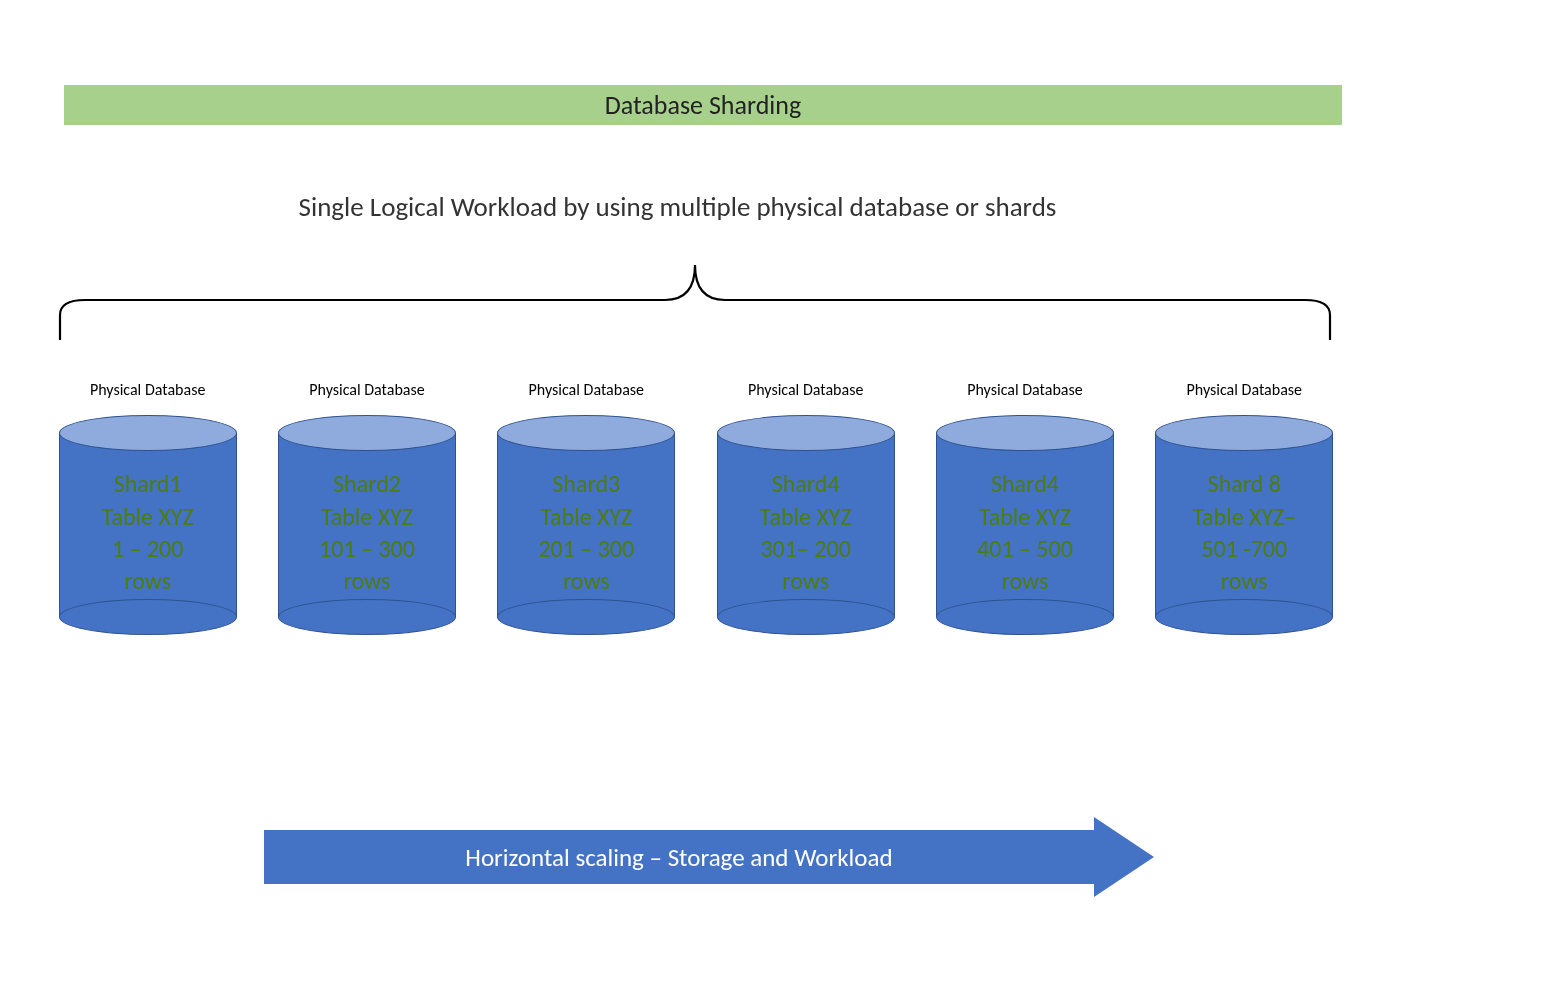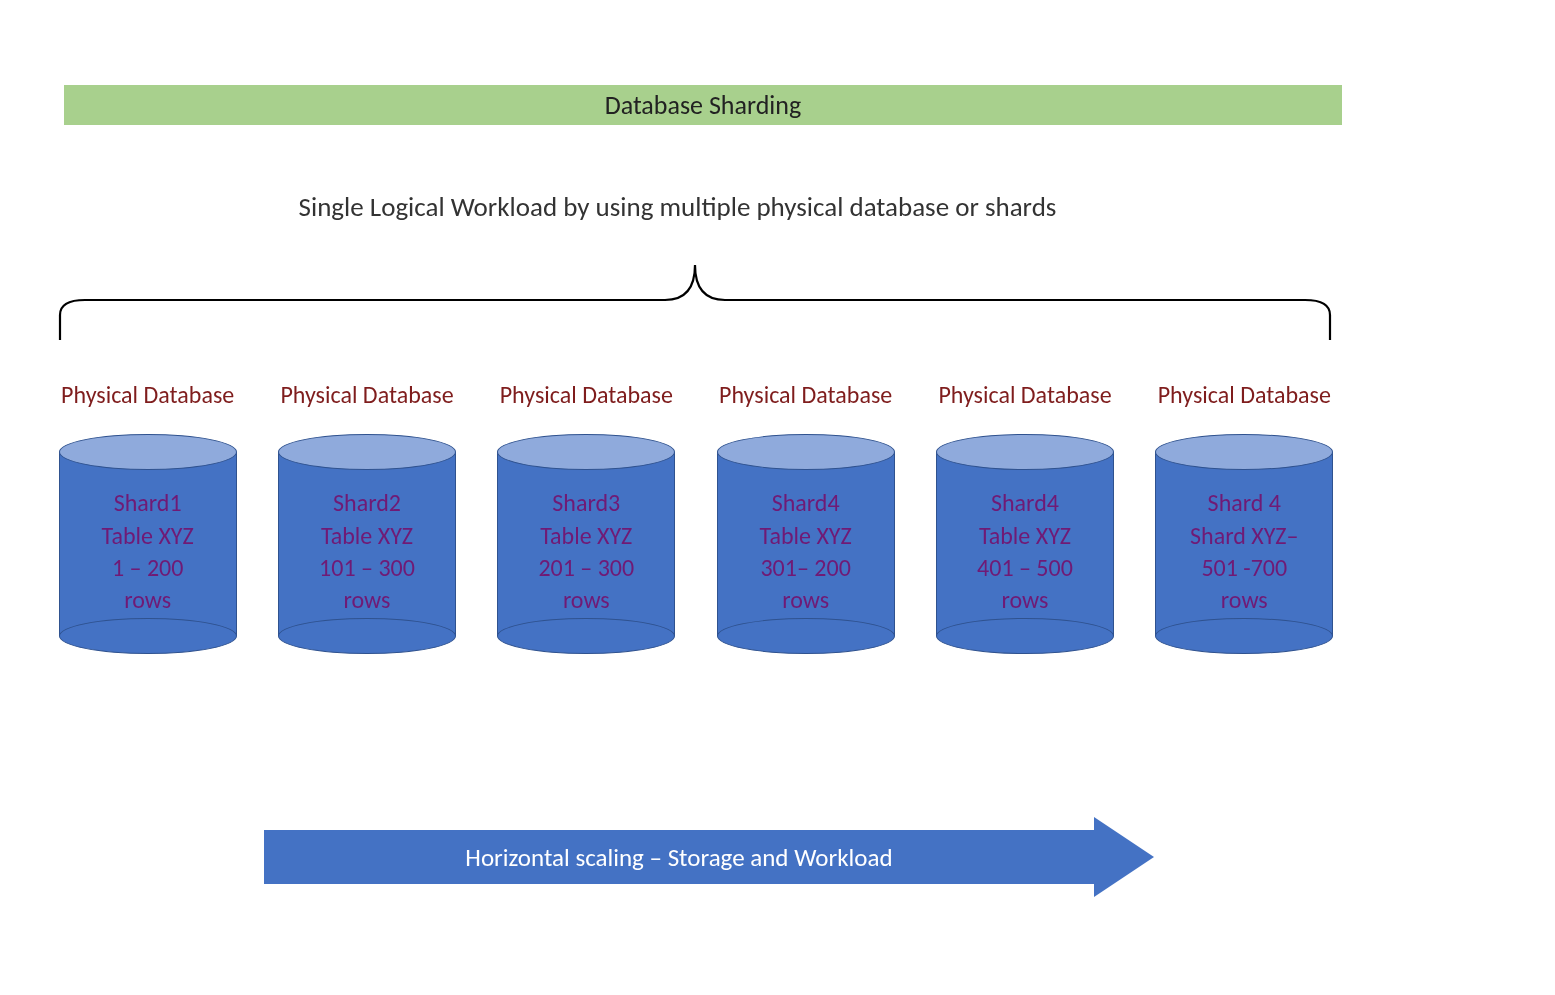--- a/index.html
+++ b/index.html
@@ -51,23 +51,23 @@
     justify-content: space-between;
     gap: 20px;
   }
   .shard-col {
     flex: 1 1 0;
     display: flex;
     flex-direction: column;
     align-items: center;
   }
   .pd-label {
-    font-size: 24px;
-    color: #7f1d1d;
-    margin-bottom: 25px;
+    font-size: 16px;
+    color: #000000;
+    margin-bottom: 16px;
     white-space: nowrap;
   }
   .cylinder {
     position: relative;
     width: 178px;
     height: 220px;
   }
   .cyl-body {
     position: absolute;
     top: 18px;
@@ -90,21 +90,21 @@
     position: absolute;
     bottom: 0; left: 0; right: 0;
     height: 36px;
     background: #4472c4;
     border: 1.5px solid #2f528f;
     border-radius: 50% / 50%;
   }
   .cyl-text {
     position: absolute;
     top: 40px; left: 4px; right: 4px; bottom: 24px;
-    color: #701a75;
+    color: #4d7c0f;
     font-size: 24px;
     line-height: 1.35;
     display: flex;
     flex-direction: column;
     align-items: center;
     justify-content: center;
     text-align: center;
     z-index: 3;
   }
   .arrow-bar {
@@ -236,22 +236,22 @@
     </div>
   </div>
 
   <div class="shard-col">
     <div class="pd-label">Physical Database</div>
     <div class="cylinder">
       <div class="cyl-body"></div>
         <div class="cyl-bottom"></div>
         <div class="cyl-top"></div>
       <div class="cyl-text">
-        <span>Shard 4</span>
-        <span>Shard XYZ–</span>
+        <span>Shard 8</span>
+        <span>Table XYZ–</span>
         <span>501 -700</span>
         <span>rows</span>
       </div>
     </div>
   </div>
 </div>
 
 <div class="arrow-bar">
   <div class="arrow-shaft">
     <span>Horizontal scaling – Storage and Workload</span>

